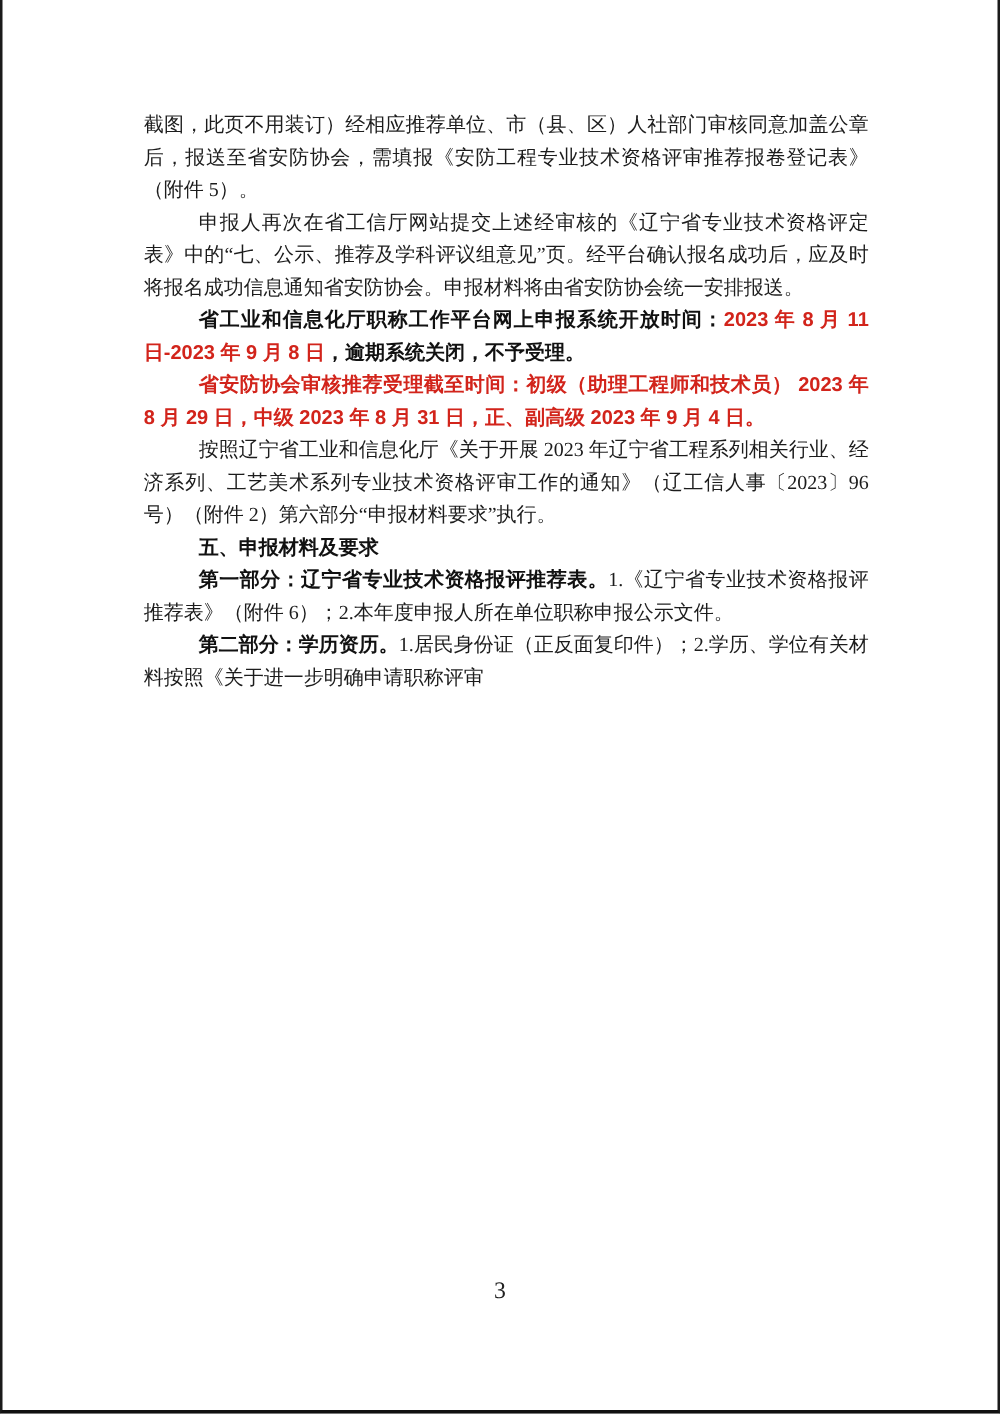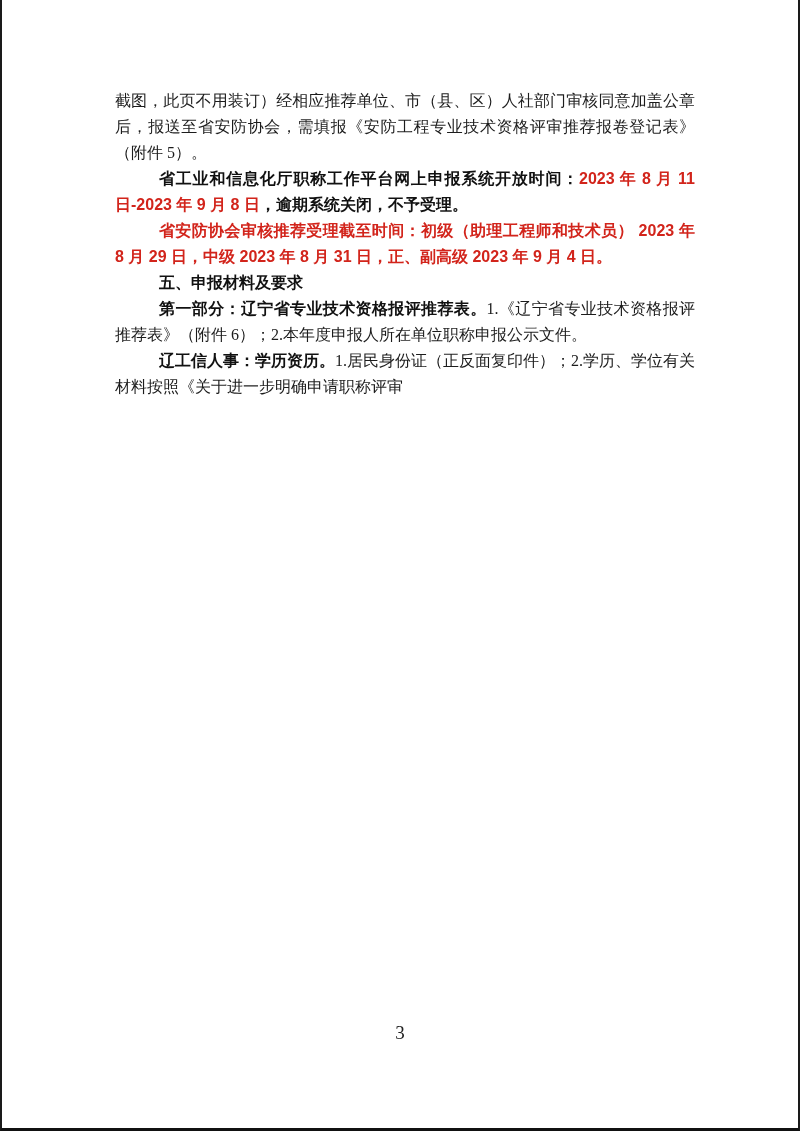--- a/index.html
+++ b/index.html
@@ -62,20 +62,22 @@
     color: #222222;
   }
 </style>
 </head>
 <body>
 
 <div class="doc-page">
   <div class="doc-body">
 
   <p class="para"><span class="run-regular">截图，此页不用装订）经相应推荐单位、市（县、区）人社部门审核同意加盖公章后，报送至省安防协会，需填报《安防工程专业技术资格评审推荐报卷登记表》（附件 5）。</span></p>
+      <p class="para indent"><span class="run-regular">申报人再次在省工信厅网站提交上述经审核的《辽宁省专业技术资格评定表》中的“七、公示、推荐及学科评议组意见”页。经平台确认报名成功后，应及时将报名成功信息通知省安防协会。申报材料将由省安防协会统一安排报送。</span></p>
       <p class="para indent"><span class="run-bold">省工业和信息化厅职称工作平台网上申报系统开放时间：</span><span class="run-bold-red">2023 年 8 月 11 日-2023 年 9 月 8 日</span><span class="run-bold">，逾期系统关闭，不予受理。</span></p>
       <p class="para indent"><span class="run-bold-red">省安防协会审核推荐受理截至时间：初级（助理工程师和技术员） 2023 年 8 月 29 日，中级 2023 年 8 月 31 日，正、副高级 2023 年 9 月 4 日。</span></p>
+      <p class="para indent"><span class="run-regular">按照辽宁省工业和信息化厅《关于开展 2023 年辽宁省工程系列相关行业、经济系列、工艺美术系列专业技术资格评审工作的通知》（辽工信人事〔2023〕96 号）（附件 2）第六部分“申报材料要求”执行。</span></p>
       <p class="para indent heading"><span class="run-bold">五、申报材料及要求</span></p>
       <p class="para indent"><span class="run-bold">第一部分：辽宁省专业技术资格报评推荐表。</span><span class="run-regular">1.《辽宁省专业技术资格报评推荐表》（附件 6）；2.本年度申报人所在单位职称申报公示文件。</span></p>
-      <p class="para indent"><span class="run-bold">辽工信人事：学历资历。</span><span class="run-regular">1.居民身份证（正反面复印件）；2.学历、学位有关材料按照《关于进一步明确申请职称评审</span></p>
+      <p class="para indent"><span class="run-bold">第二部分：学历资历。</span><span class="run-regular">1.居民身份证（正反面复印件）；2.学历、学位有关材料按照《关于进一步明确申请职称评审</span></p>
     </div>
   <div class="page-footer">3</div>
 </div>
 
 </body></html>

